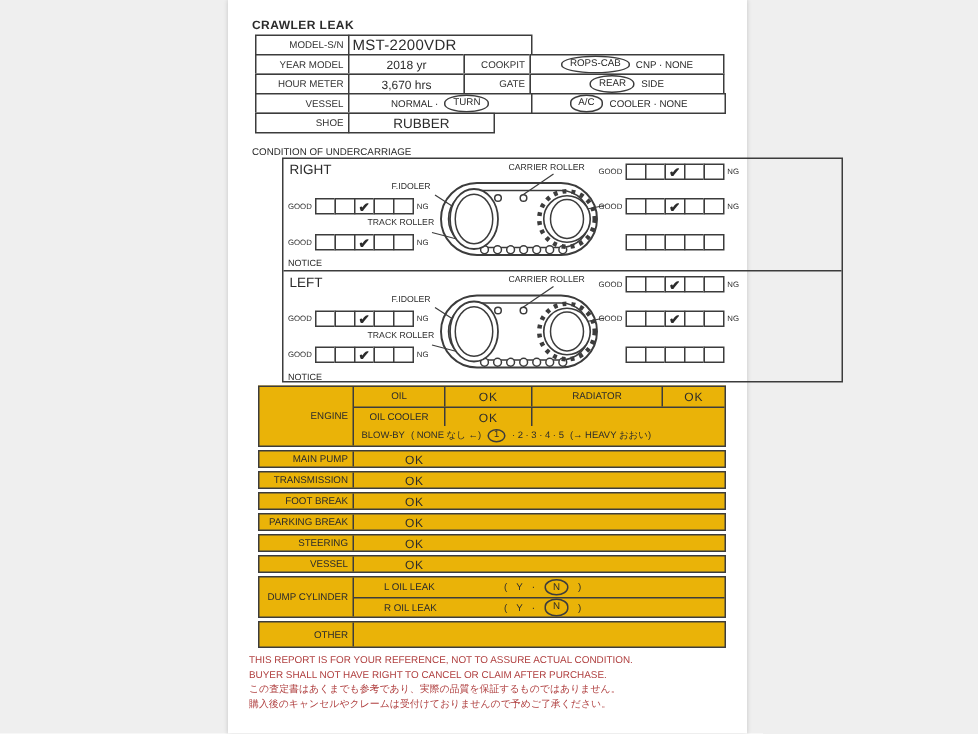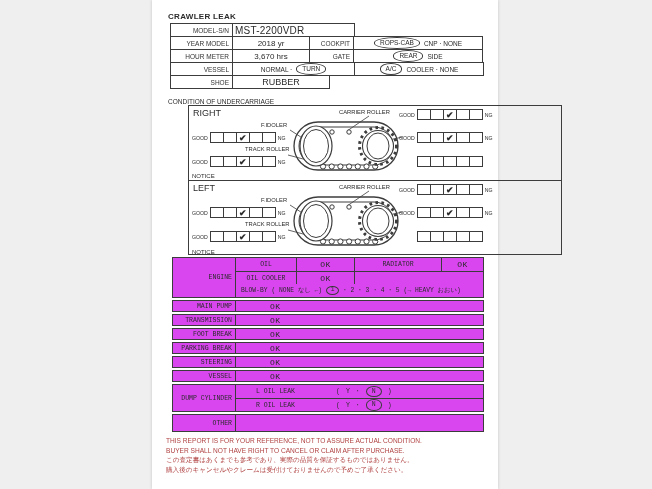--- a/index.html
+++ b/index.html
@@ -34,21 +34,21 @@
   .rating { position:absolute; display:flex; align-items:center; gap:2px; }
   .rlabel { font-size:5.2px; }
   .rcells { display:flex; }
   .rcell { width:14px; height:11px; border:1px solid #3c3c3c; display:flex; align-items:center; justify-content:center; font-size:9px; font-weight:700; background:#fff; }
   .rcell + .rcell { margin-left:-1px; }
   .diagram { position:absolute; left:104px; top:12px; }
   .leaders { position:absolute; left:0; top:0; pointer-events:none; }
 
   
   .ctable { position:absolute; left:20px; top:257px; width:312px; font-size:6.5px; }
-  .cblock { display:flex; border:1px solid #3c3c3c; background:#d946ef;font-family:Liberation Mono, monospace; }
+  .cblock { display:flex; border:1px solid #3c3c3c; background:#eab308; }
   .cblock + .cblock { margin-top:2px; }
   .clabel { width:63px; border-right:1px solid #3c3c3c; display:flex; align-items:center; justify-content:flex-end; padding-right:3px; }
   .cbody { flex:1; display:flex; flex-direction:column; }
   .erow { display:flex; height:13px; }
   .erow + .erow { border-top:1px solid #3c3c3c; }
   .ecell { display:flex; align-items:center; justify-content:center; }
   .ecell.b { border-left:1px solid #3c3c3c; }
   .ecell.n1 { width:60px; }
   .ecell.v1 { width:58px; border-left:1px solid #3c3c3c; }
   .ecell.n2 { width:87px; border-left:1px solid #3c3c3c; }

